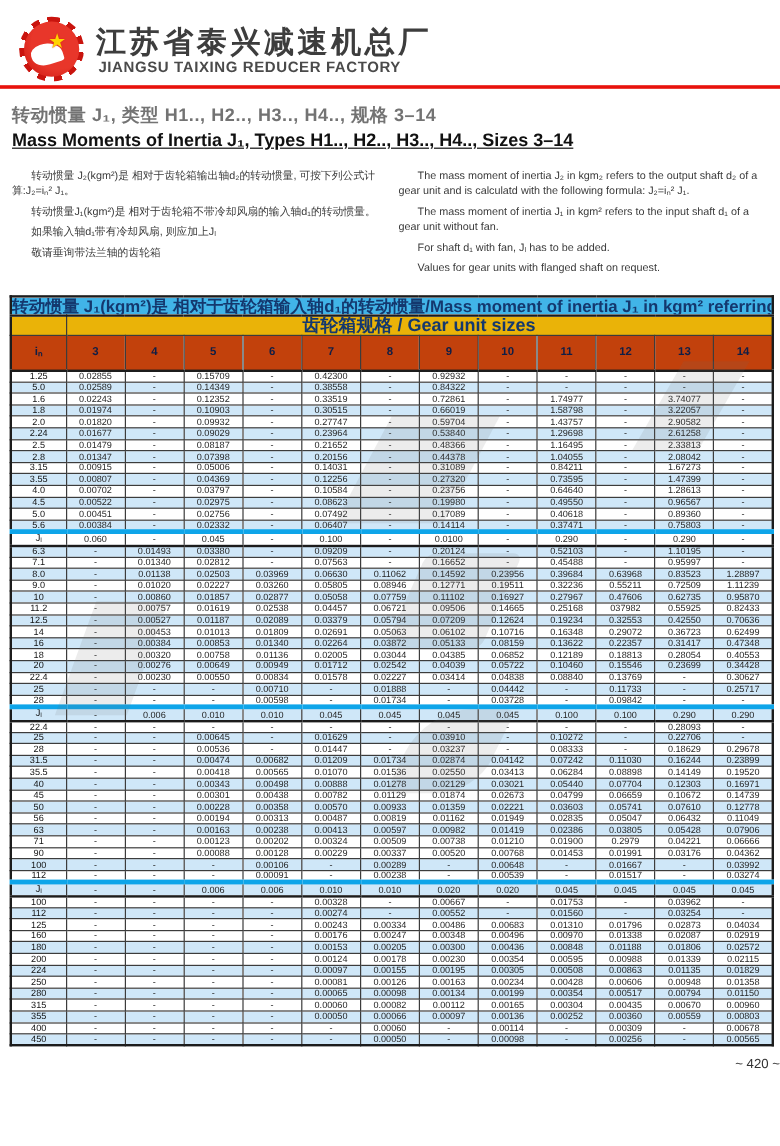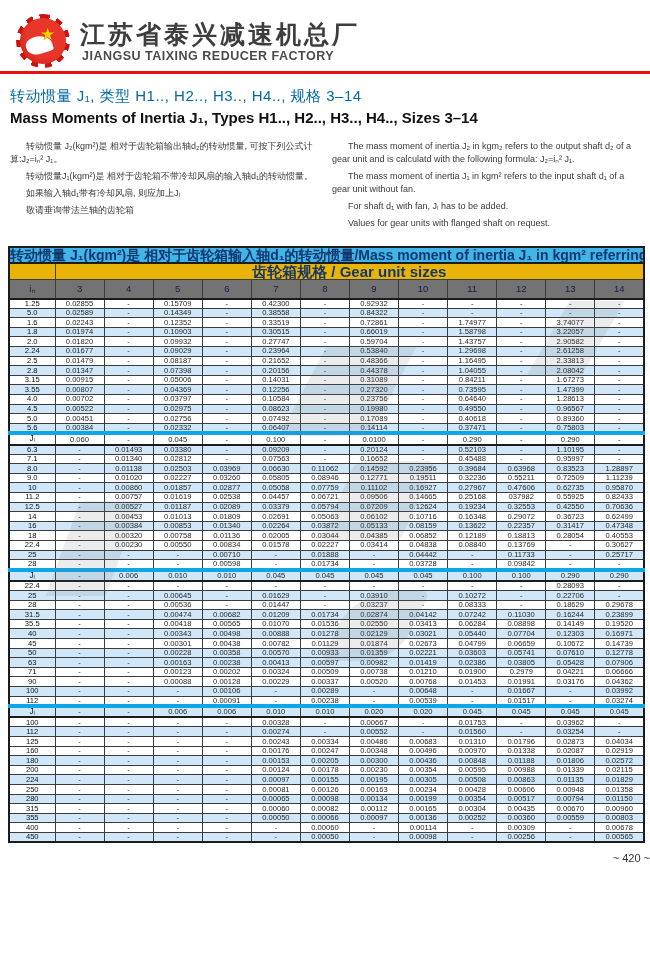--- a/index.html
+++ b/index.html
@@ -36,22 +36,22 @@
     font-size:25px; font-weight:bold; color:#3d3d3d; letter-spacing:3px;
   }
   .company-en {
     position:absolute; left:82px; top:49px;
     font-size:12.5px; font-weight:bold; color:#4a4a4a; letter-spacing:0.5px;
   }
   .red-rule { height:3px; background:#e8120c; width:100%; }
 
   
   .title-block { margin:13px 10px 0 10px; }
-  .title-cn { font-size:15px; font-weight:normal; color:#0369a1; letter-spacing:0.5px; }
-  .title-en { font-size:15px; font-weight:bold; color:#111; margin-top:3px; }
+  .title-cn { font-size:15px; font-weight:bold; color:#737373; letter-spacing:0.5px; }
+  .title-en { font-size:15px; font-weight:bold; color:#111; margin-top:3px;text-decoration:underline; }
 
   
   .intro { display:flex; gap:14px; margin:14px 10px 0 10px; }
   .intro-col { flex:1; }
   .intro-col p {
     font-size:9px; line-height:13px; color:#3a3a3a;
     text-indent:16px; margin-bottom:4px;
   }
 
   
@@ -66,22 +66,22 @@
   }
   tr.hdr1 td {
     background:#41b4e8; color:#14386e; font-weight:bold;
     font-size:14px; height:16px; border-bottom:2px solid #1c1c1c;
   }
   tr.hdr2 td {
     background:#eab308; color:#14386e; font-weight:bold;
     font-size:15px; height:15px;
   }
   tr.hdr3 td {
-    background:#737373; color:#101e46; font-weight:normal;
-    font-size:9.5px; height:19px; border-bottom:2px solid #1c1c1c;
+    background:#c2410c; color:#101e46; font-weight:bold;
+    font-size:9.5px; height:29px; border-bottom:2px solid #1c1c1c;
   }
   tbody td.lbl { font-weight:normal; color:#111; }
   tbody tr.alt td { background:#cfe7f8; }
   tbody tr.jl td { border-top:4px solid #0ea5e9; border-bottom:2px solid #1c1c1c; }
   tbody tr.jl td.lbl { font-size:8.2px; }
 
   
   .wm { position:absolute; background:rgba(110,110,110,0.13);
         pointer-events:none; z-index:4; }
   .wm1 { left:295px; top:100px; width:90px; height:90px; transform:skewX(-28deg); }
@@ -538,20 +538,35 @@
           <td>0.01136</td>
           <td>0.02005</td>
           <td>0.03044</td>
           <td>0.04385</td>
           <td>0.06852</td>
           <td>0.12189</td>
           <td>0.18813</td>
           <td>0.28054</td>
           <td>0.40553</td>
         </tr>
+        <tr class="alt">
+          <td class="lbl">20</td>
+          <td>-</td>
+          <td>0.00276</td>
+          <td>0.00649</td>
+          <td>0.00949</td>
+          <td>0.01712</td>
+          <td>0.02542</td>
+          <td>0.04039</td>
+          <td>0.05722</td>
+          <td>0.10460</td>
+          <td>0.15546</td>
+          <td>0.23699</td>
+          <td>0.34428</td>
+        </tr>
         <tr class="">
           <td class="lbl">22.4</td>
           <td>-</td>
           <td>0.00230</td>
           <td>0.00550</td>
           <td>0.00834</td>
           <td>0.01578</td>
           <td>0.02227</td>
           <td>0.03414</td>
           <td>0.04838</td>
@@ -717,20 +732,35 @@
           <td>0.00228</td>
           <td>0.00358</td>
           <td>0.00570</td>
           <td>0.00933</td>
           <td>0.01359</td>
           <td>0.02221</td>
           <td>0.03603</td>
           <td>0.05741</td>
           <td>0.07610</td>
           <td>0.12778</td>
+        </tr>
+        <tr class="">
+          <td class="lbl">56</td>
+          <td>-</td>
+          <td>-</td>
+          <td>0.00194</td>
+          <td>0.00313</td>
+          <td>0.00487</td>
+          <td>0.00819</td>
+          <td>0.01162</td>
+          <td>0.01949</td>
+          <td>0.02835</td>
+          <td>0.05047</td>
+          <td>0.06432</td>
+          <td>0.11049</td>
         </tr>
         <tr class="alt">
           <td class="lbl">63</td>
           <td>-</td>
           <td>-</td>
           <td>0.00163</td>
           <td>0.00238</td>
           <td>0.00413</td>
           <td>0.00597</td>
           <td>0.00982</td>

